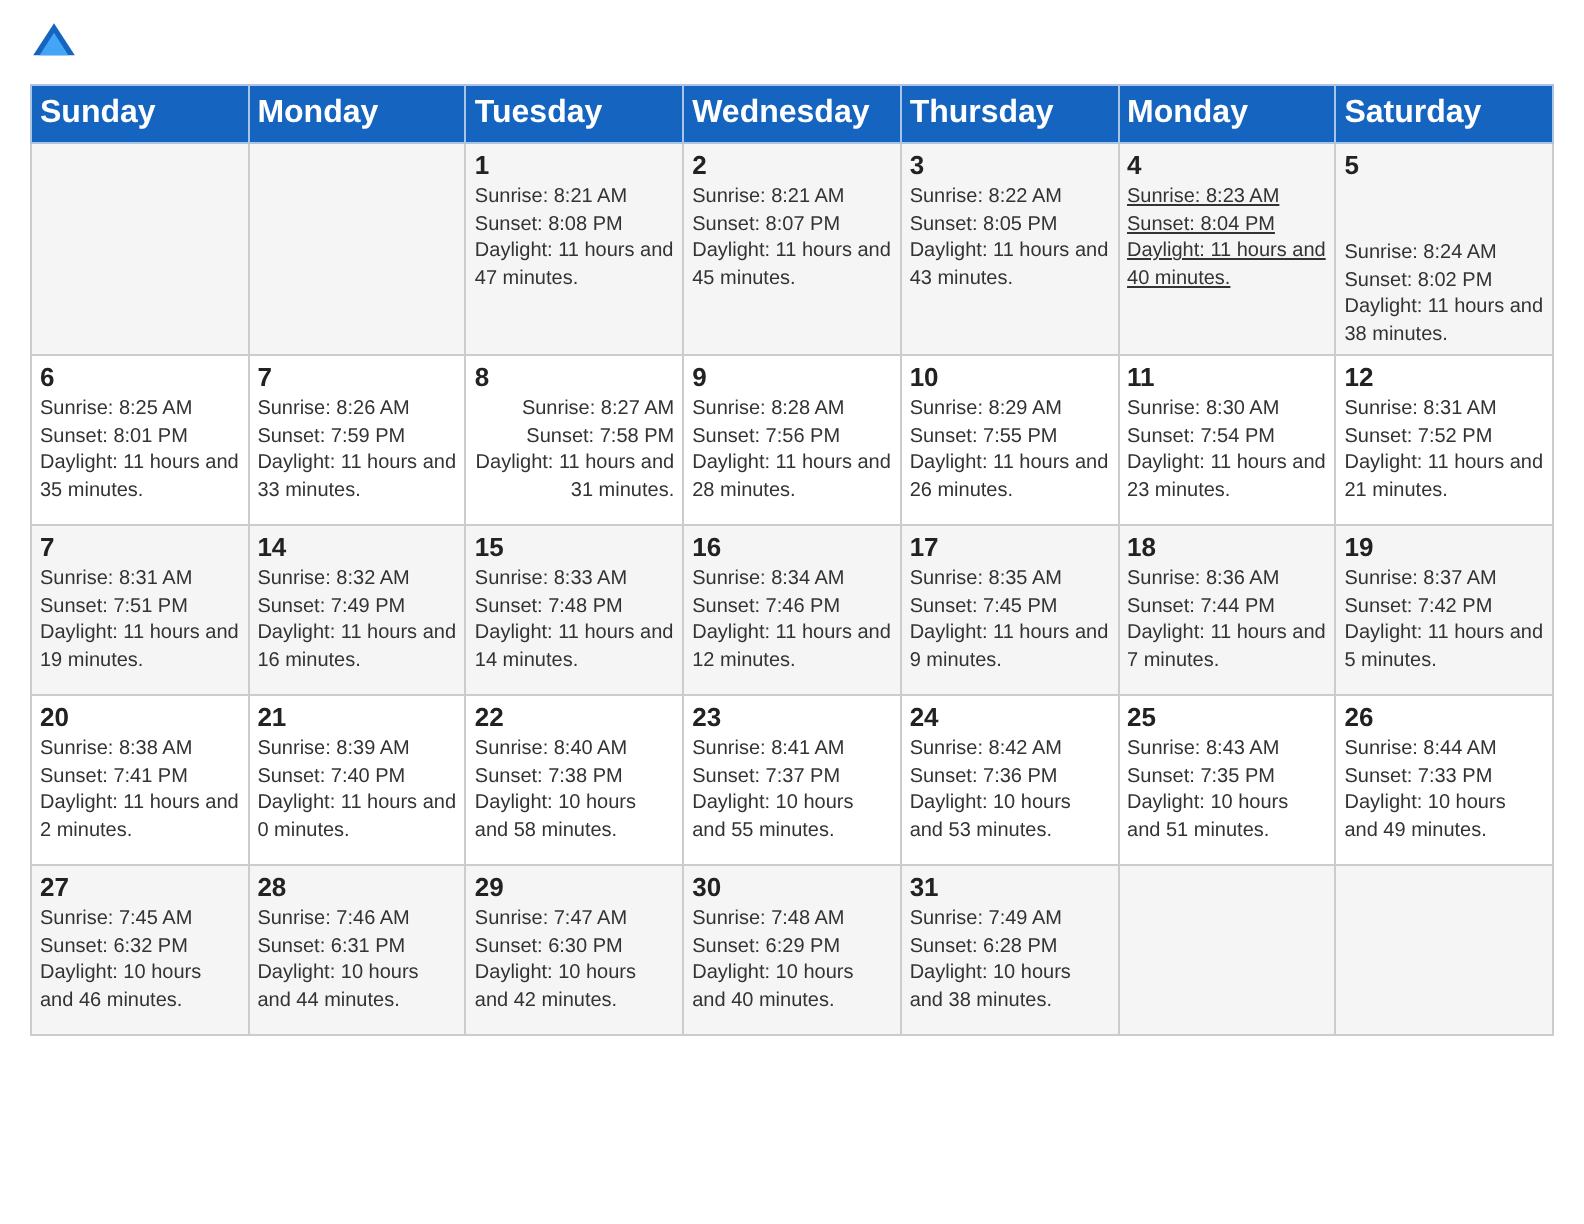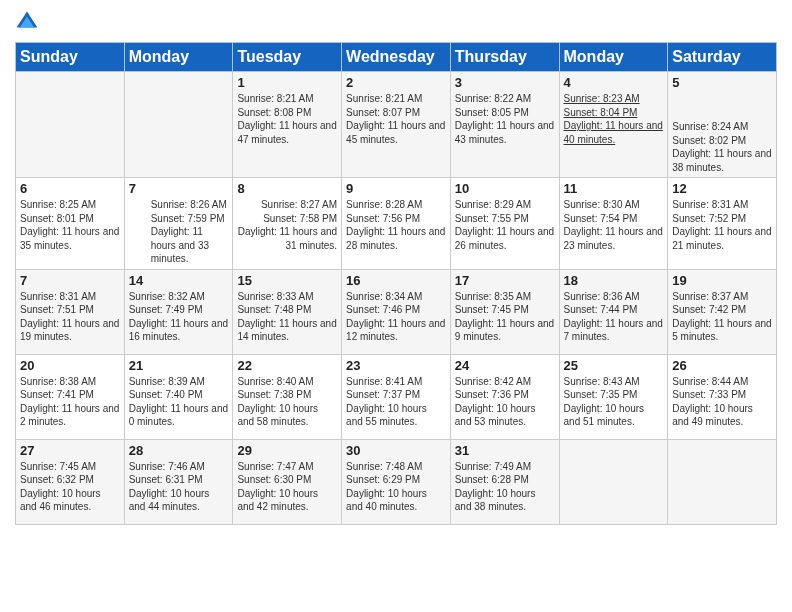--- a/index.html
+++ b/index.html
@@ -152,21 +152,21 @@
         </tr>
         <tr>
           <td>
             <span class="day-number">6</span>
             <div class="day-info" style="white-space: pre-line;">Sunrise: 8:25 AM
 Sunset: 8:01 PM
 Daylight: 11 hours and 35 minutes.</div>
           </td>
           <td>
             <span class="day-number">7</span>
-            <div class="day-info" style="white-space: pre-line; margin-left: 22px;">Sunrise: 8:26 AM
+            <div class="day-info" style="white-space: pre-line;">Sunrise: 8:26 AM
 Sunset: 7:59 PM
 Daylight: 11 hours and 33 minutes.</div>
           </td>
           <td>
             <span class="day-number">8</span>
             <div class="day-info" style="white-space: pre-line; text-align: right;">Sunrise: 8:27 AM
 Sunset: 7:58 PM
 Daylight: 11 hours and 31 minutes.</div>
           </td>
           <td>

